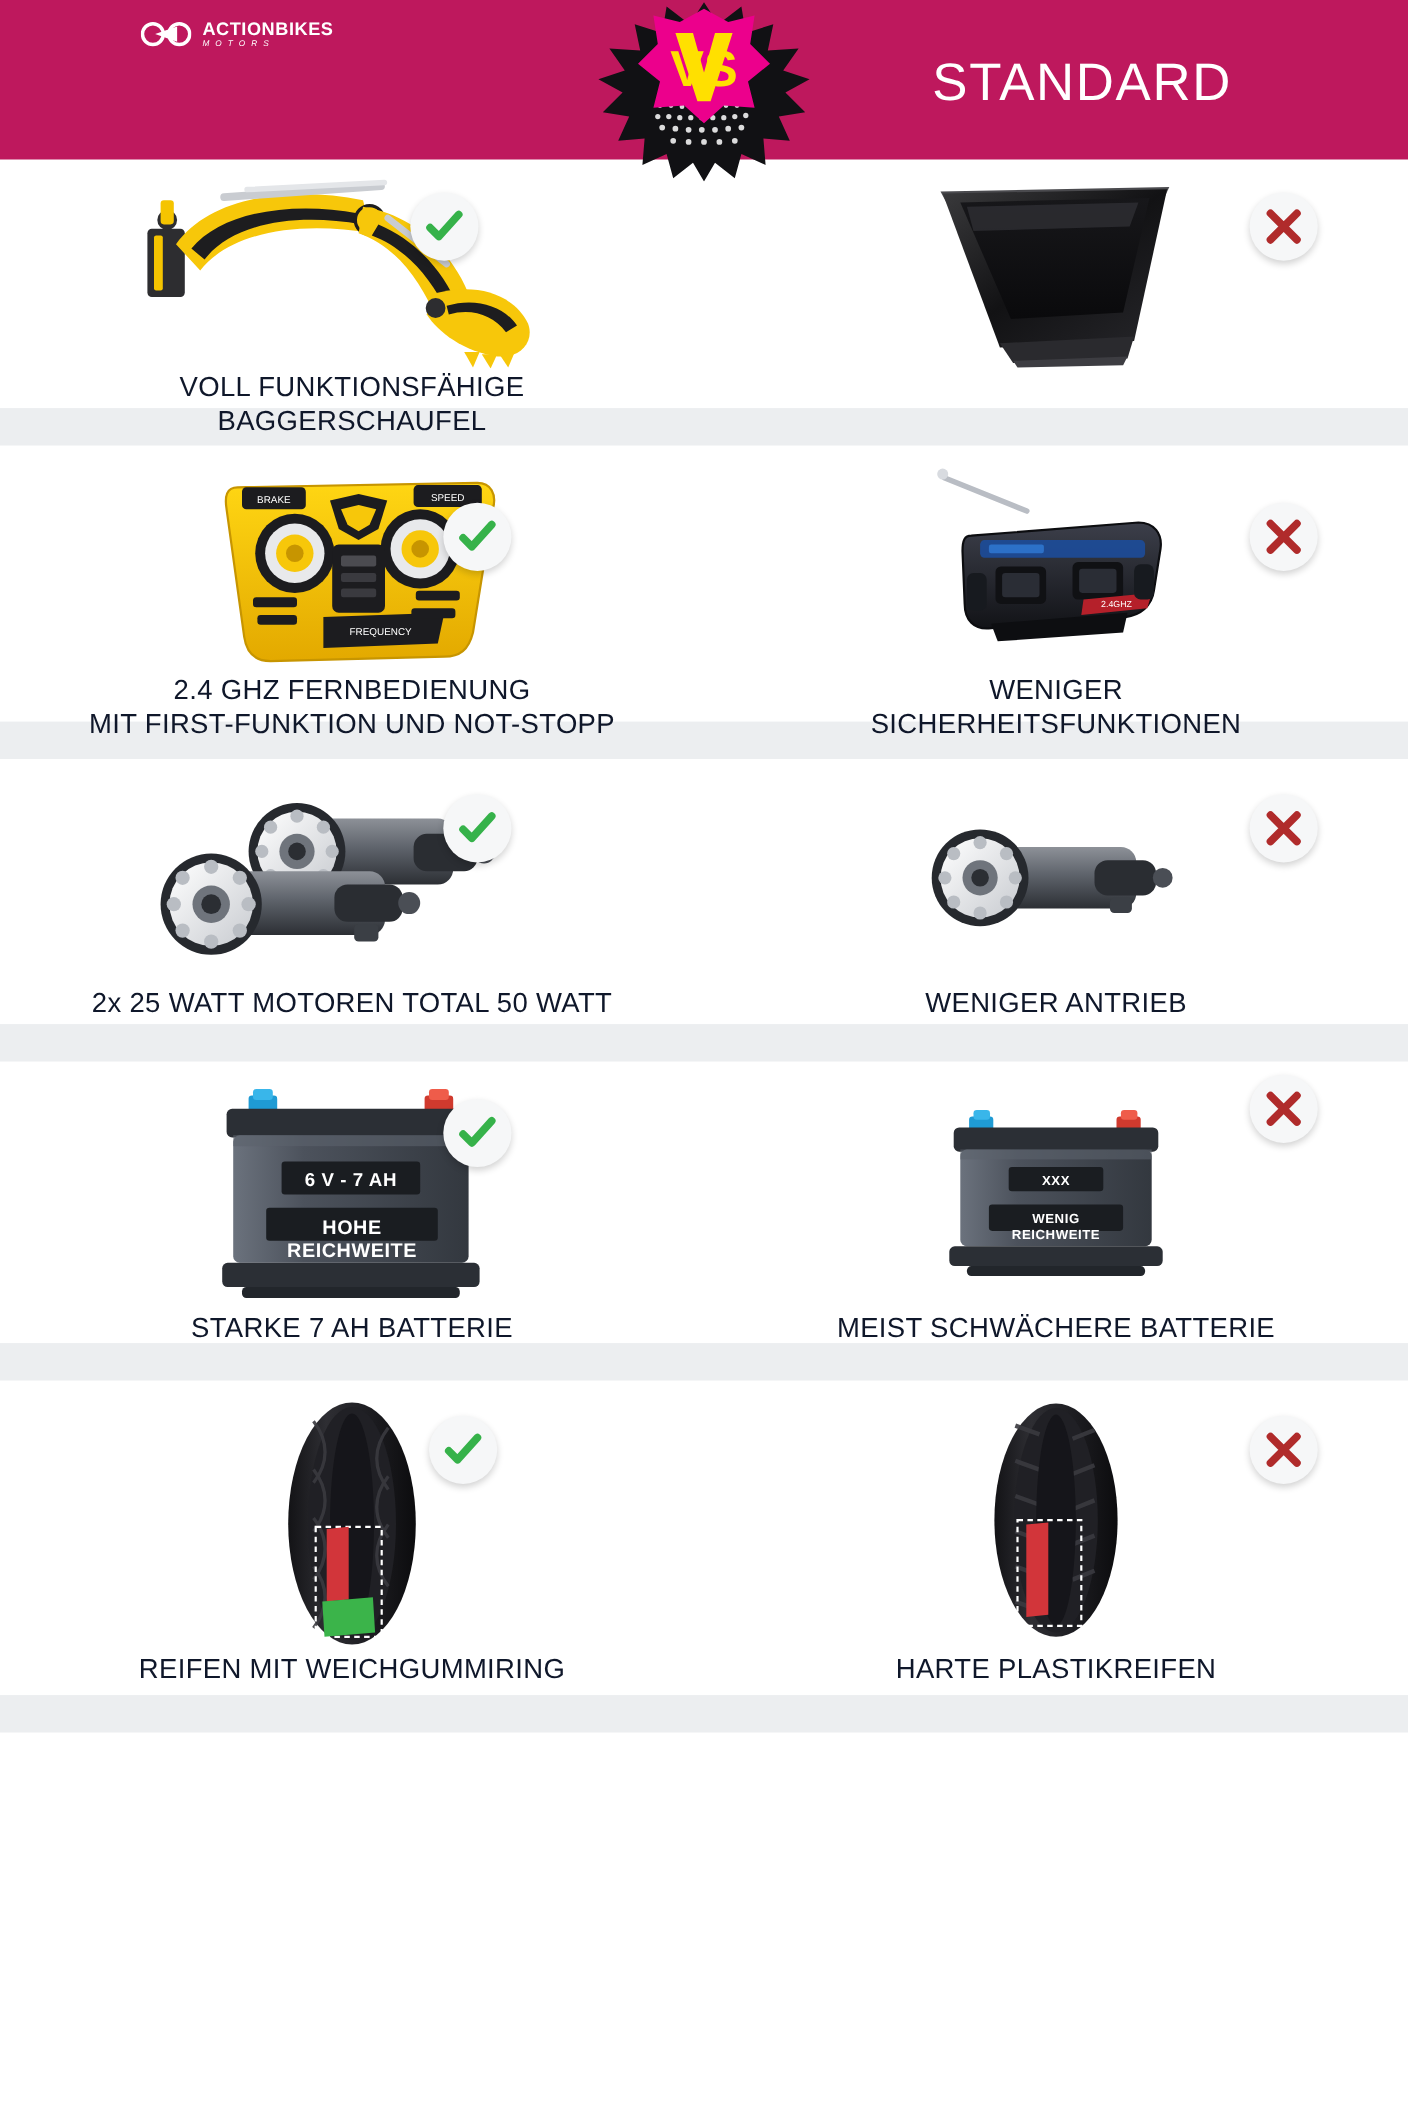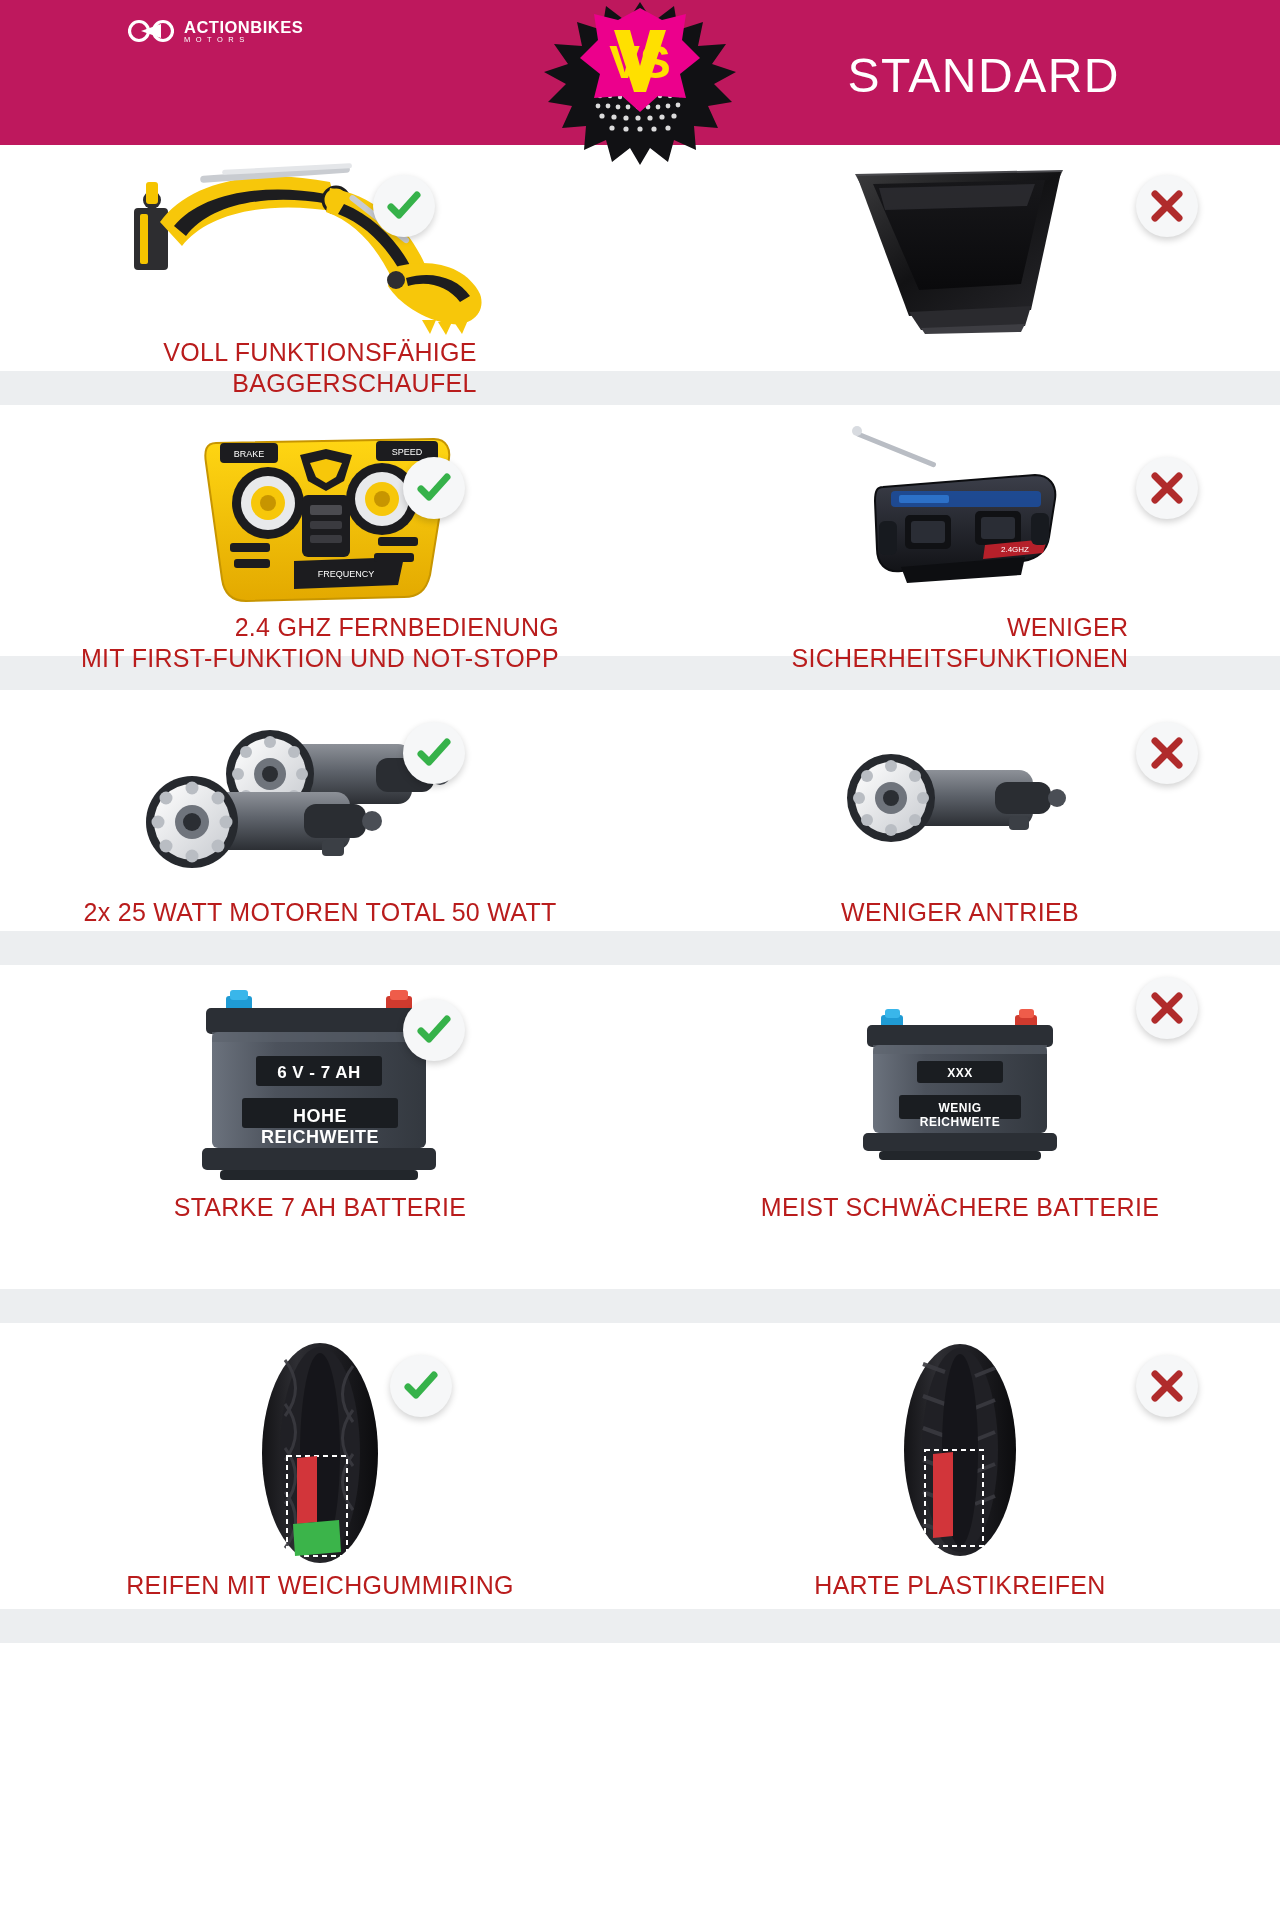--- a/index.html
+++ b/index.html
@@ -53,20 +53,21 @@
     color: #ffffff;
     font-size: 16.5px;
     font-weight: bold;
     letter-spacing: 0.5px;
   }
   .brand-sub {
     color: #ffffff;
     font-size: 7.5px;
     letter-spacing: 5.5px;
     margin-top: 0;
+    font-style: italic;
   }
   .side-title {
     position: absolute;
     top: 48px;
     color: #ffffff;
     font-size: 48px;
     font-weight: 400;
     letter-spacing: 1.5px;
     white-space: nowrap;
   }
@@ -110,22 +111,22 @@
   .img-area {
     position: relative;
     width: 100%;
     display: flex;
     align-items: center;
     justify-content: center;
   }
   .caption {
     position: relative;
     z-index: 3;
-    text-align: right;
-    color: #b91c1c;
+    text-align: center;
+    color: #0f172a;
     font-size: 25px;
     line-height: 1.22;
     letter-spacing: 0.3px;
     white-space: pre-line;
     font-weight: 400;
   }
 
   
   .badge {
     position: absolute;
@@ -561,21 +562,21 @@
         <div class="badge" style="right:82px; top:20px;">
           <svg width="34" height="34" viewBox="0 0 34 34">
             <path d="M5 5 L29 29 M29 5 L5 29" stroke="#b02b2b" stroke-width="7" stroke-linecap="round"></path>
           </svg>
         </div>
       </div>
       <div class="caption">WENIGER ANTRIEB</div>
     </div>
   </div>
 
-  <div class="row" style="height:358px;">
+  <div class="row" style="height:290px;">
     <div class="row-band"></div>
 
     <div class="cell">
       <div class="img-area" style="height:215px;">
         <div class="batt">
           <svg width="260" height="205" viewBox="0 0 260 205">
             <defs>
               <linearGradient id="bb1" x1="0" y1="0" x2="1" y2="0">
                 <stop offset="0" stop-color="#6b727d"></stop>
                 <stop offset="0.3" stop-color="#4c525c"></stop>

